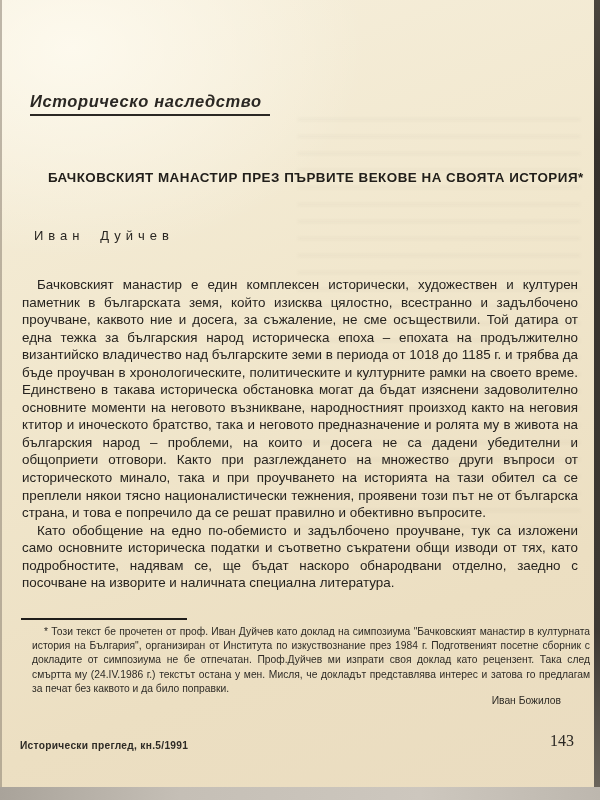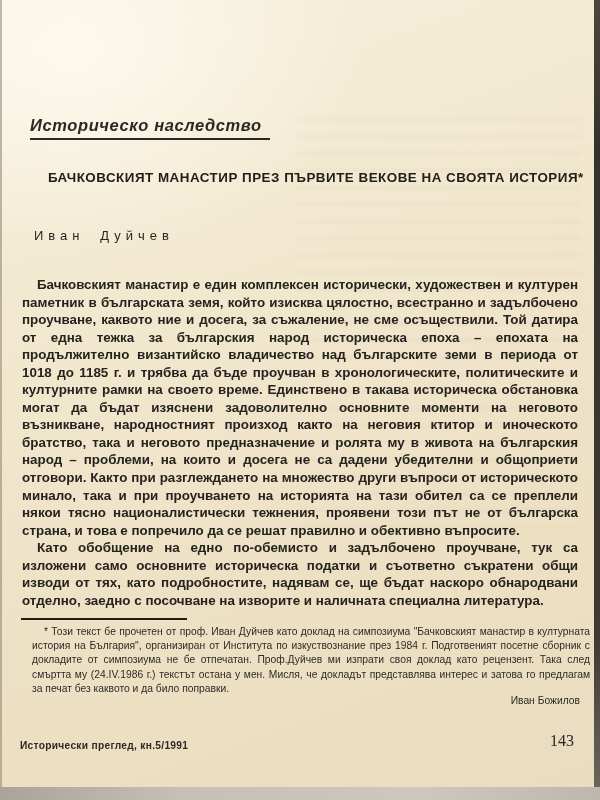--- a/index.html
+++ b/index.html
@@ -37,21 +37,21 @@
     position: absolute; left: 298px; top: 118px; width: 282px; height: 410px;
     background: repeating-linear-gradient(to bottom,
       rgba(122,112,95,0.10) 0px, rgba(122,112,95,0.10) 3px,
       rgba(122,112,95,0) 3px, rgba(122,112,95,0) 17px);
     filter: blur(1.5px);
     opacity: 0.5;
     pointer-events: none;
   }
   
   .section-header {
-    position: absolute; left: 30px; top: 92px; margin-top: 24px;
+    position: absolute; left: 30px; top: 92px;
   }
   .section-header-text {
     display: inline-block;
     font-size: 16.5px;
     font-weight: bold;
     font-style: italic;
     letter-spacing: 0.6px;
     color: #2b2824;
     border-bottom: 2px solid #2b2824;
     padding-bottom: 3px;
@@ -76,38 +76,37 @@
   .article-body {
     position: absolute; left: 22px; top: 276px; width: 556px;
     font-size: 13.4px;
     line-height: 17.55px;
     text-align: justify;
     color: #26231f;
   }
   .article-body p {
     margin: 0;
     text-indent: 15px;
-    font-weight: bold;
   }
   .footnote-rule {
     position: absolute; left: 21px; top: 618px;
     width: 166px; height: 2px;
     background: #1f1d1a;
   }
   .footnote {
     position: absolute; left: 32px; top: 625px; width: 558px;
     margin: 0;
     font-size: 10.3px;
     line-height: 14.2px;
     text-align: justify;
     text-indent: 12px;
     color: #2e2b26;
   }
   .footnote-signature {
-    position: absolute; right: 20px; top: 695px;
+    position: absolute; right: 39px; top: 695px;
     font-size: 10.3px;
     color: #2e2b26;
     text-align: center;
   }
   .page-footer-journal {
     position: absolute; left: 20px; top: 740px;
     font-size: 10.2px;
     font-weight: bold;
     letter-spacing: 0.3px;
     color: #2e2b26;

